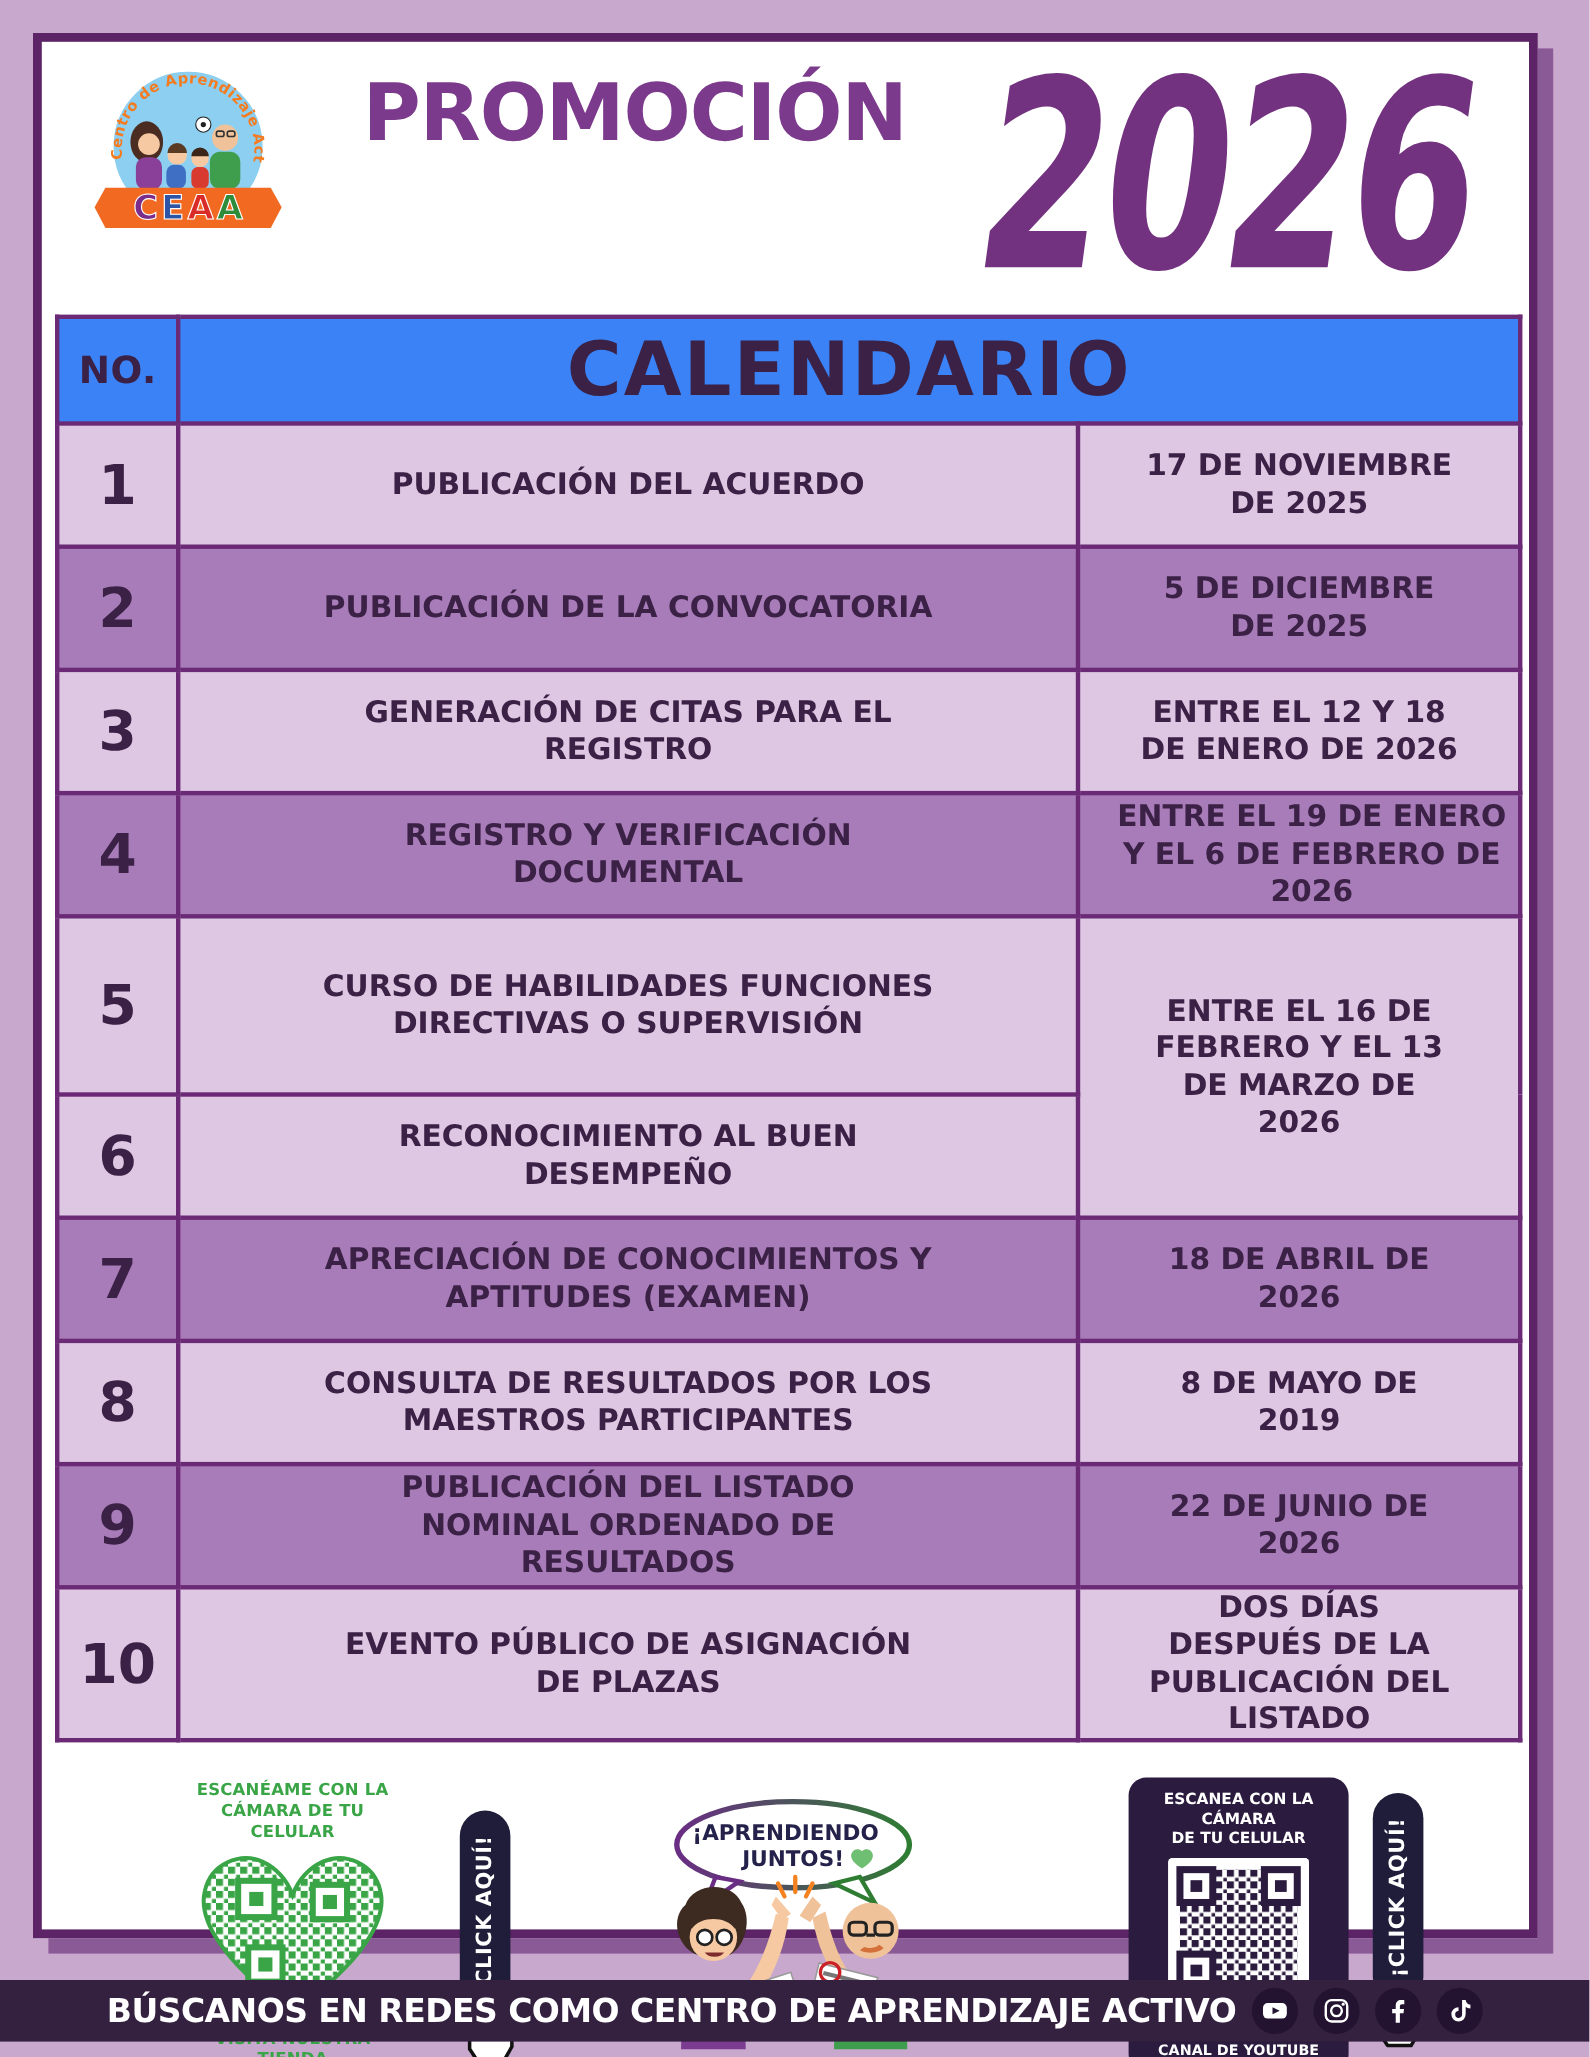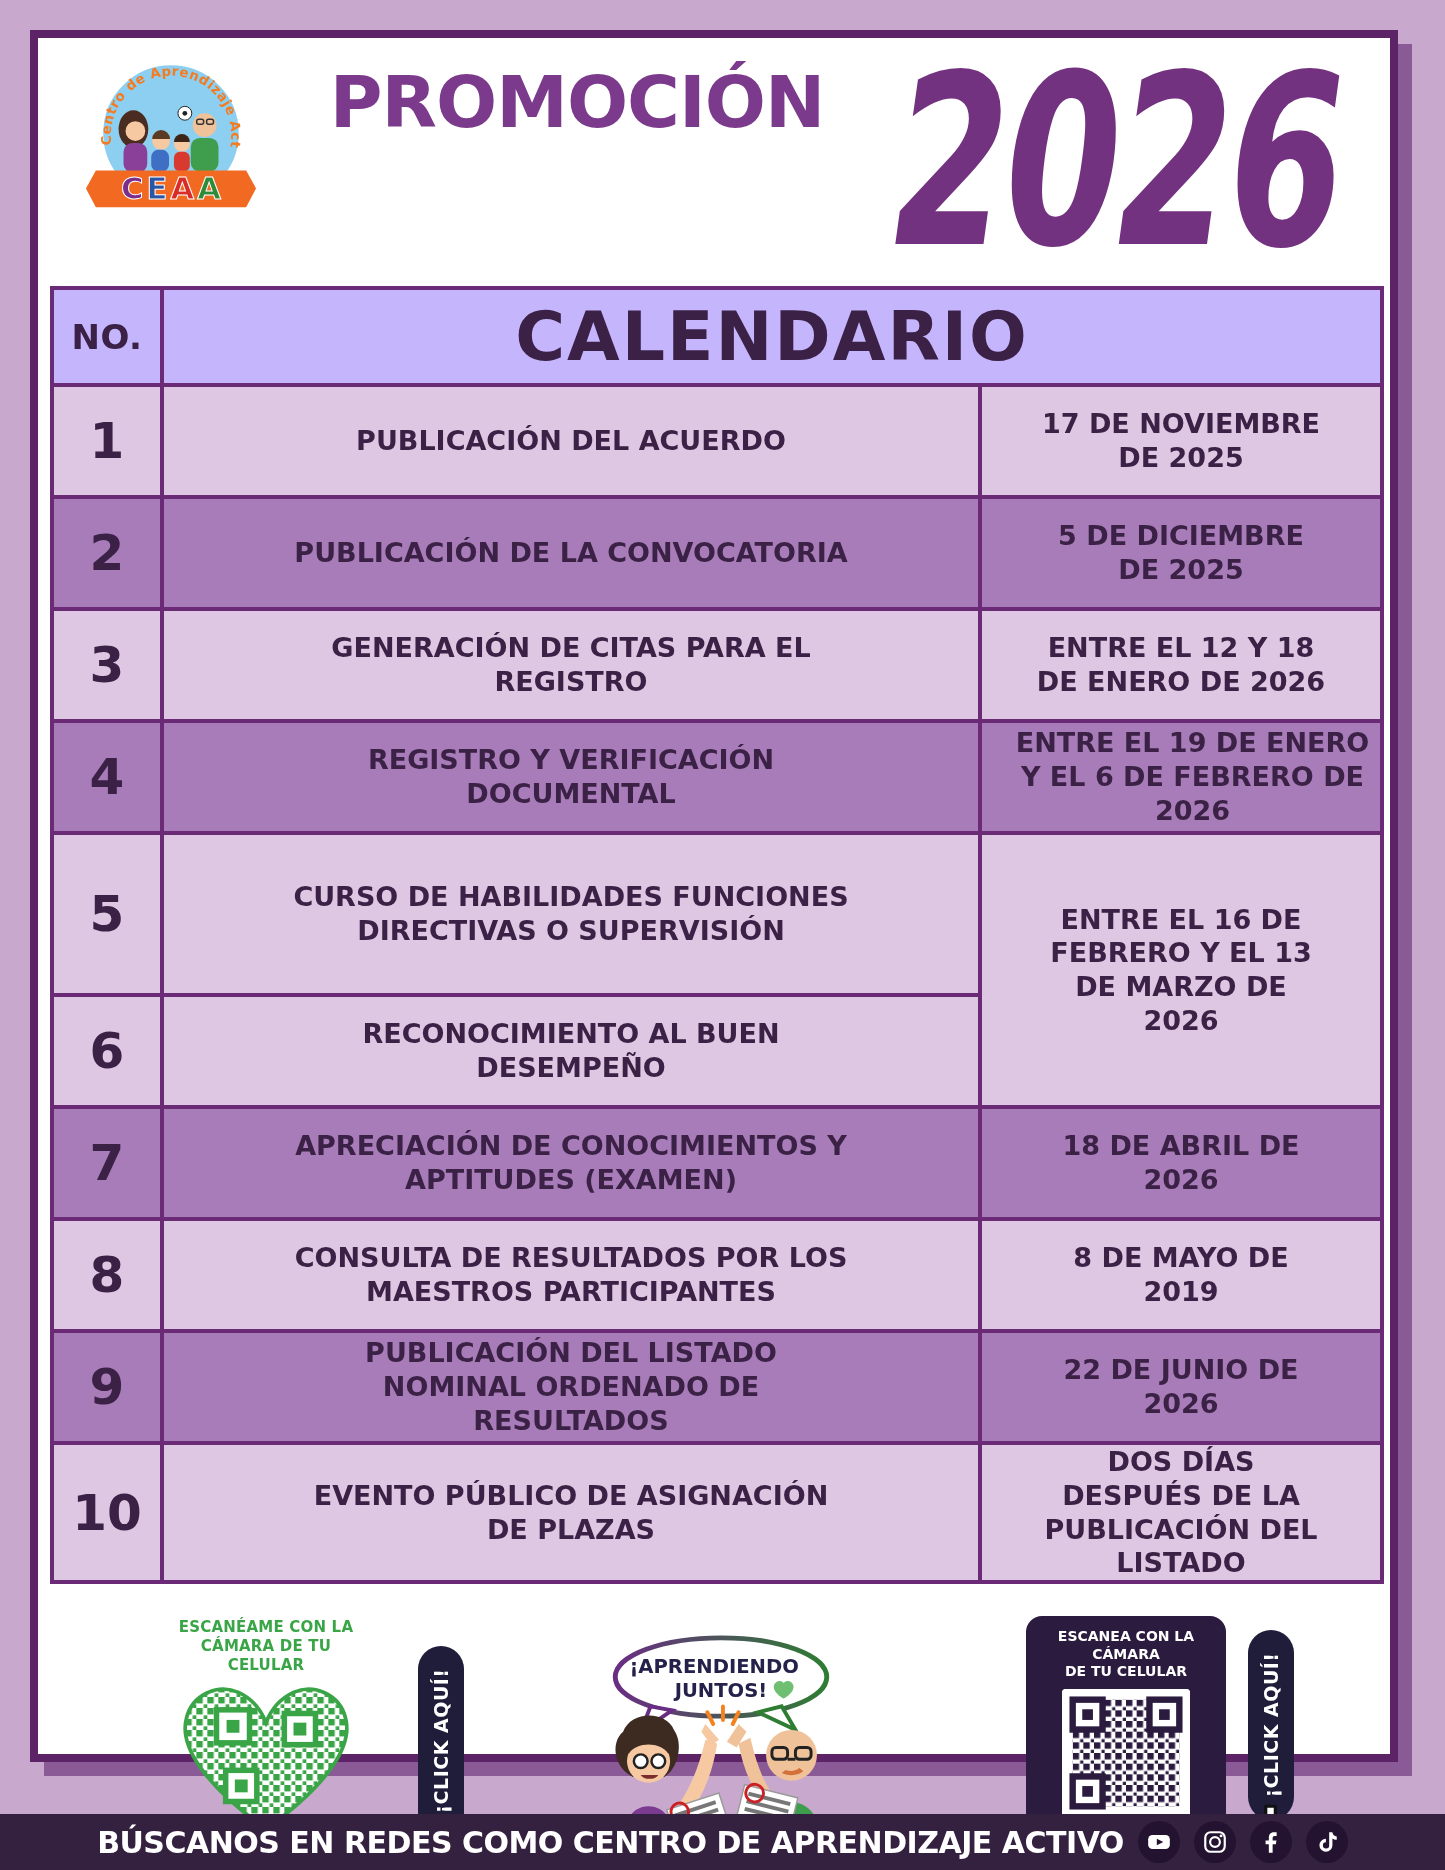--- a/index.html
+++ b/index.html
@@ -28,21 +28,21 @@
     display:inline-block; color:#73327f; font-weight:bold;
     font-size:238px; line-height:0.82; letter-spacing:-6px;
     transform:scaleX(0.70); transform-origin:left top; white-space:nowrap;
   }
   
   table.cal { border-collapse:collapse; table-layout:fixed; width:1330px; margin:0 0 0 12px; }
   table.cal col.c-no   { width:110px; }
   table.cal col.c-act  { width:818px; }
   table.cal col.c-date { width:402px; }
   table.cal th, table.cal td { border:4px solid #6b2a76; color:#3a2145; }
-  table.cal thead th { background:#c4b5fd; height:97px; vertical-align:middle; }
+  table.cal thead th { background:#3b82f6; height:97px; vertical-align:middle; }
   .th-no  { font-size:34px; letter-spacing:0.5px; }
   .th-cal { font-size:68px; letter-spacing:2px; }
   table.cal tbody tr { height:112px; }
   tr.light td { background:#ddc7e2; }
   tr.dark  td { background:#a87cb8; }
   td.num  { text-align:center; font-size:50px; font-weight:bold; vertical-align:middle; }
   td.act, td.date { text-align:center; font-weight:bold; font-size:27px; line-height:1.25; vertical-align:middle; }
   .act-in  { max-width:560px; margin:0 auto; }
   .date-in { max-width:290px; margin:0 auto; }
   .date-in.wide   { max-width:410px;margin-left:23px; }
@@ -63,21 +63,21 @@
   .hand { position:absolute; width:64px; height:64px; }
   .qr-left-wrap { width:250px; }
   .dark-card {
     width:200px; background:#2b1b3e; border-radius:16px; padding:12px 10px 10px;
     color:#fff; font-weight:bold; text-align:center;
   }
   .dark-card .dc-txt { font-size:14px; line-height:1.25; }
   .dark-card svg { display:block; margin:8px auto; background:#fff; border-radius:4px; }
   
   .bottom-bar {
-    position:absolute; left:0; bottom:0; width:1445px; height:56px;
+    position:absolute; left:0; bottom:14px; width:1445px; height:56px;
     background:#34203f; display:flex; align-items:center; justify-content:center; gap:14px;
   }
   .bottom-bar .bb-text { color:#fff; font-weight:bold; font-size:30px; letter-spacing:-0.5px; white-space:nowrap; }
   .soc { width:42px; height:42px; border-radius:50%; background:#231330; display:flex; align-items:center; justify-content:center; }
   .soc svg { width:26px; height:26px; }
 </style>
 </head>
 <body>
 
 <div class="card">

